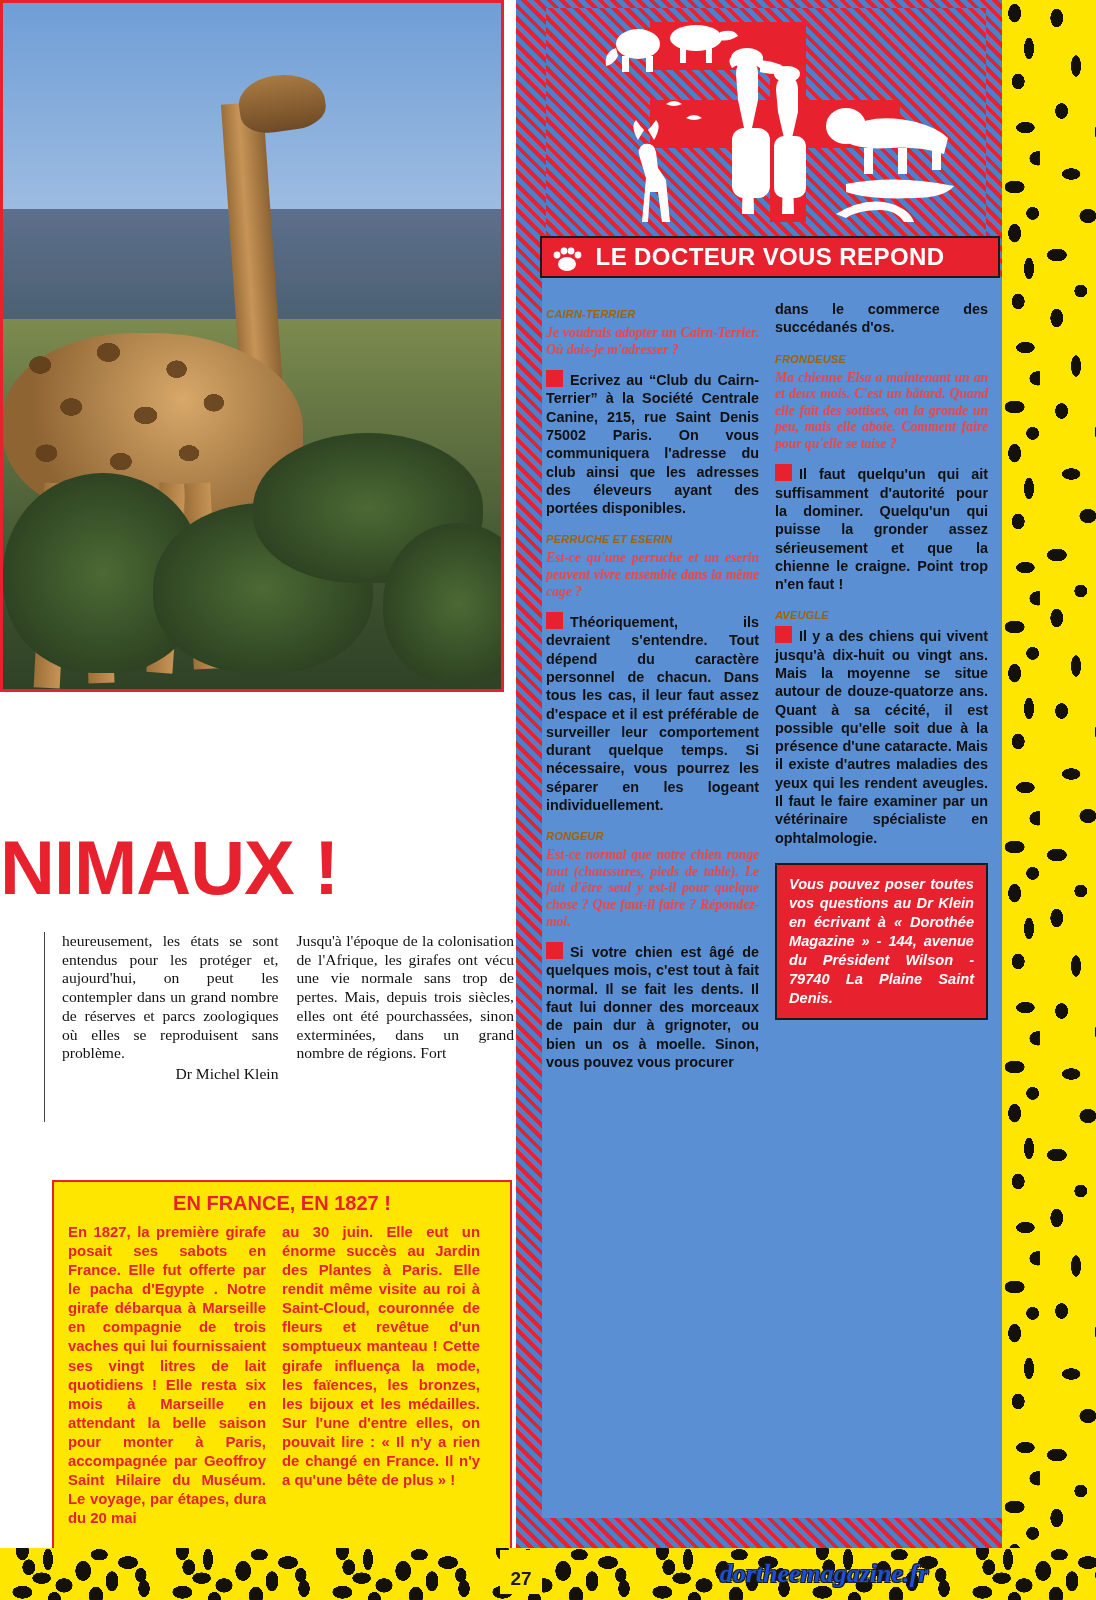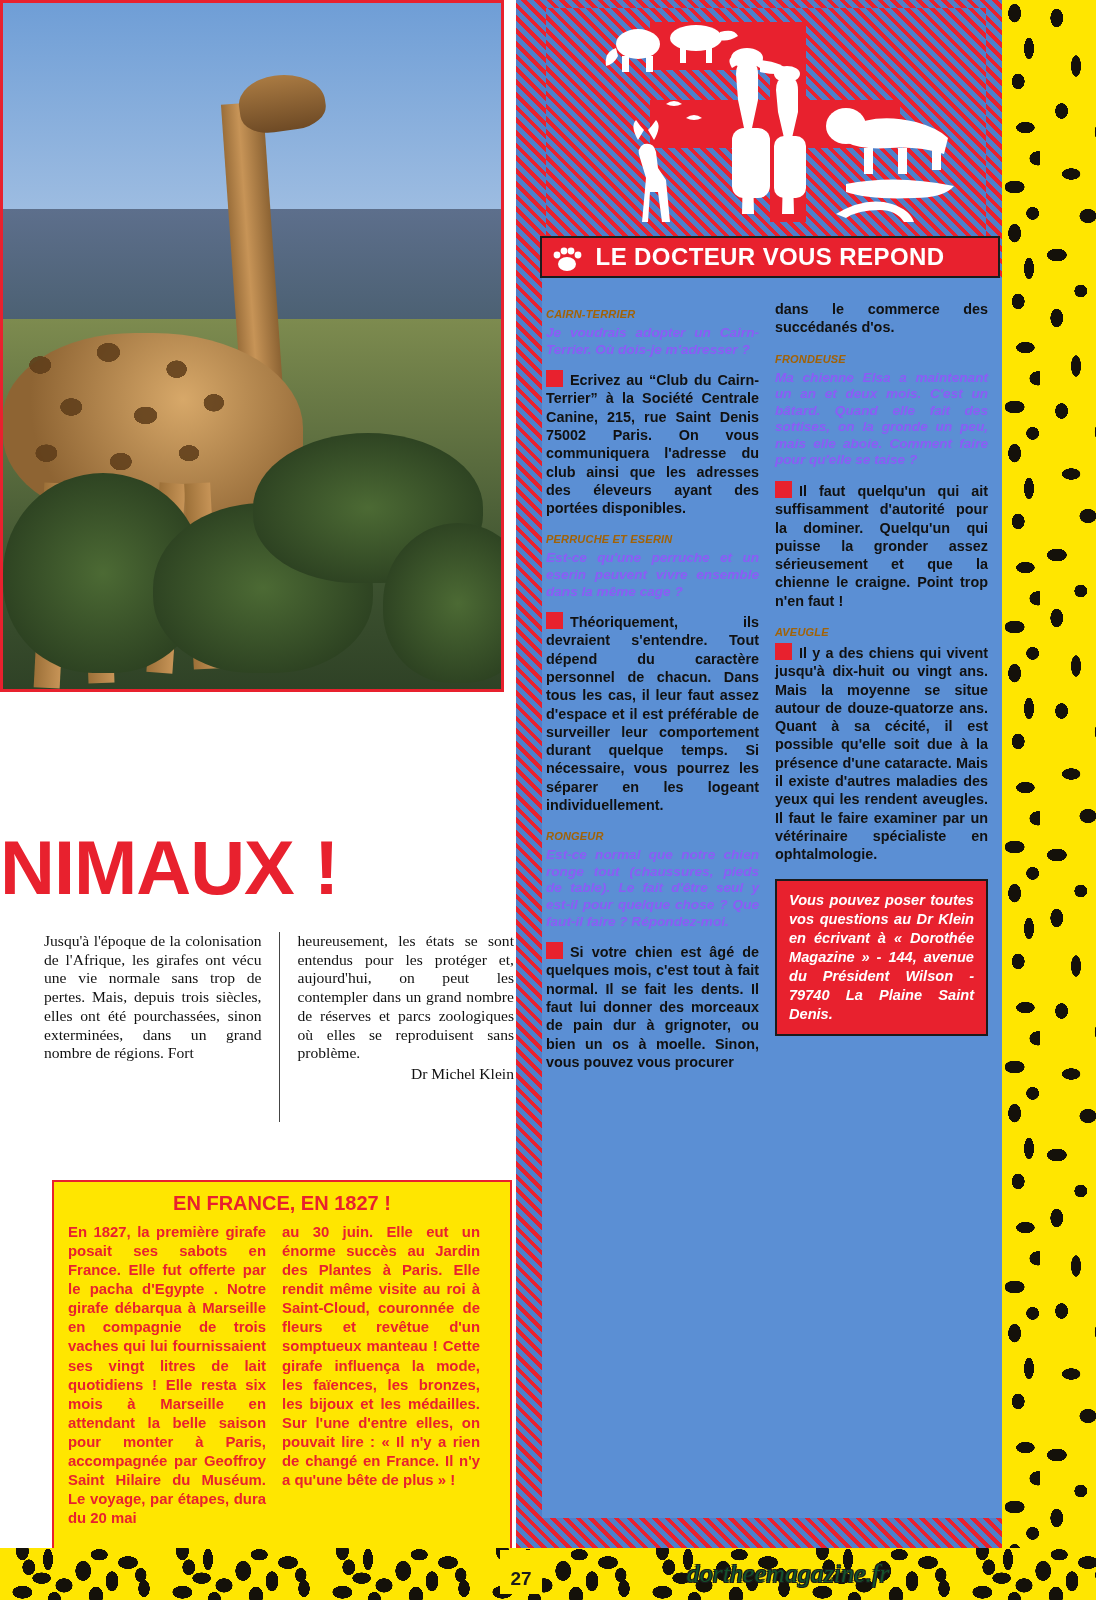--- a/index.html
+++ b/index.html
@@ -95,22 +95,22 @@
     display:flex; gap:16px;
   }
   .qa-col { width:213px; }
   .qa-head {
     color:#a16207; font-weight:bold; font-size:11px; font-style:italic;
     letter-spacing:.2px; margin:8px 0 5px 0;
     font-family:"Liberation Sans", sans-serif;
     text-transform:uppercase;
   }
   .qa-q {
-    color:#8b5cf6; font-weight:bold; font-style:italic; font-size:13.6px;
-    line-height:1.22; margin:0 0 12px 0; text-align:justify;
+    color:#ef4444; font-weight:bold; font-style:italic; font-size:13.6px;
+    line-height:1.22; margin:0 0 12px 0; text-align:justify;font-family:Liberation Serif, serif;
   }
   .qa-a {
     color:#111; font-weight:bold; font-size:14.4px; line-height:1.27;
     margin:0 0 16px 0; text-align:justify;
   }
   .qa-a .sq {
     display:inline-block; width:17px; height:17px; background:#e8212e;
     margin-right:7px; vertical-align:-2px;
   }
   .qa-plain {
@@ -225,23 +225,23 @@
   
   #pagenum {
     position:absolute; left:500px; bottom:6px; width:42px; height:44px;
     background:#ffe600; color:#1b1b1b; font-weight:bold; font-size:19px;
     display:flex; align-items:flex-end; justify-content:center;
     padding-bottom:4px;
   }
 
   
   #footer-mark {
-    position:absolute; left:608px; bottom:6px; width:360px; height:40px;
+    position:absolute; left:644px; bottom:6px; width:360px; height:40px;
     display:flex; align-items:center; justify-content:center;
-    color:#14532d; font-weight:normal; font-size:26px; font-style:italic;
+    color:#1d4ed8; font-weight:bold; font-size:26px; font-style:italic;
     text-shadow:1px 1px 0 #1b1b1b, -1px -1px 0 #1b1b1b, 1px -1px 0 #1b1b1b, -1px 1px 0 #1b1b1b;
     font-family:"Liberation Serif", serif;
   }
 </style>
 </head>
 <body>
 
 <div id="photo">
   <div class="sky"></div>
   <div class="hills"></div>
@@ -258,26 +258,26 @@
   </div>
   <div class="bush b3"></div>
   <div class="bush b2"></div>
   <div class="bush b1"></div>
   <div class="bush b4"></div>
 </div>
 
 <div id="nimaux">NIMAUX !</div>
 
 <div id="article">
-  <div class="col">
-    <p>Jusqu'à l'époque de la colonisation de l'Afrique, les girafes ont vécu une vie normale sans trop de pertes. Mais, depuis trois siècles, elles ont été pourchassées, sinon exterminées, dans un grand nombre de régions. Fort</p>
-  </div>
   <div class="col second">
     <p>heureusement, les états se sont entendus pour les protéger et, aujourd'hui, on peut les contempler dans un grand nombre de réserves et parcs zoologiques où elles se reproduisent sans problème.</p>
     <p class="sig">Dr Michel Klein</p>
+  </div>
+  <div class="col">
+    <p>Jusqu'à l'époque de la colonisation de l'Afrique, les girafes ont vécu une vie normale sans trop de pertes. Mais, depuis trois siècles, elles ont été pourchassées, sinon exterminées, dans un grand nombre de régions. Fort</p>
   </div>
 </div>
 
 <div id="france-box">
   <div id="france-title">EN FRANCE, EN 1827 !</div>
   <div id="france-cols">
     <div class="fc">
       <p>En 1827, la première girafe posait ses sabots en France. Elle fut offerte par le pacha d'Egypte . Notre girafe débarqua à Marseille en compagnie de trois vaches qui lui fournissaient ses vingt litres de lait quotidiens ! Elle resta six mois à Marseille en attendant la belle saison pour monter à Paris, accompagnée par Geoffroy Saint Hilaire du Muséum. Le voyage, par étapes, dura du 20 mai</p>
     </div>
     <div class="fc">

